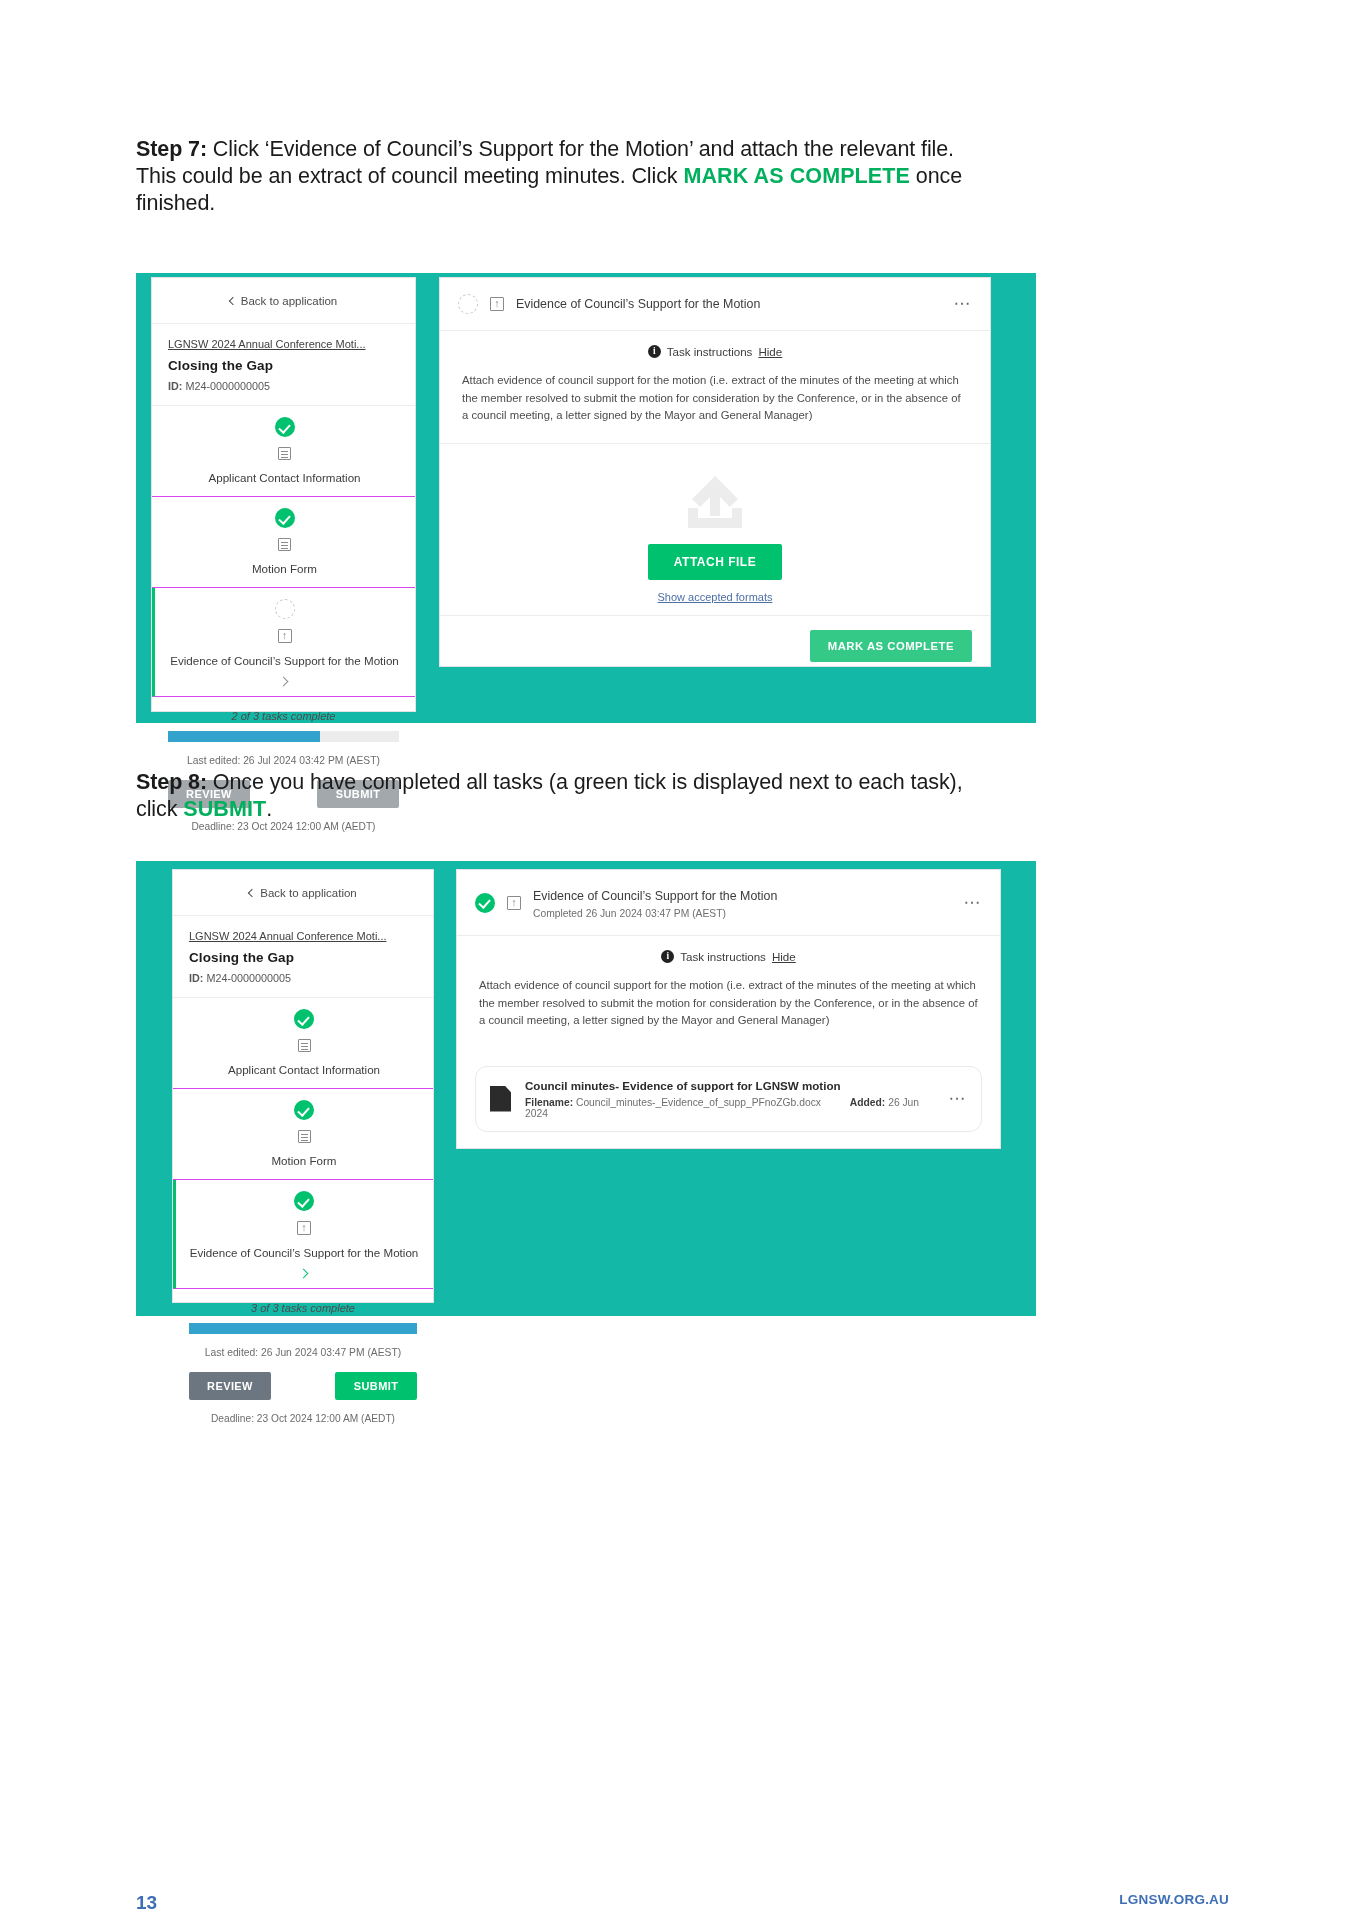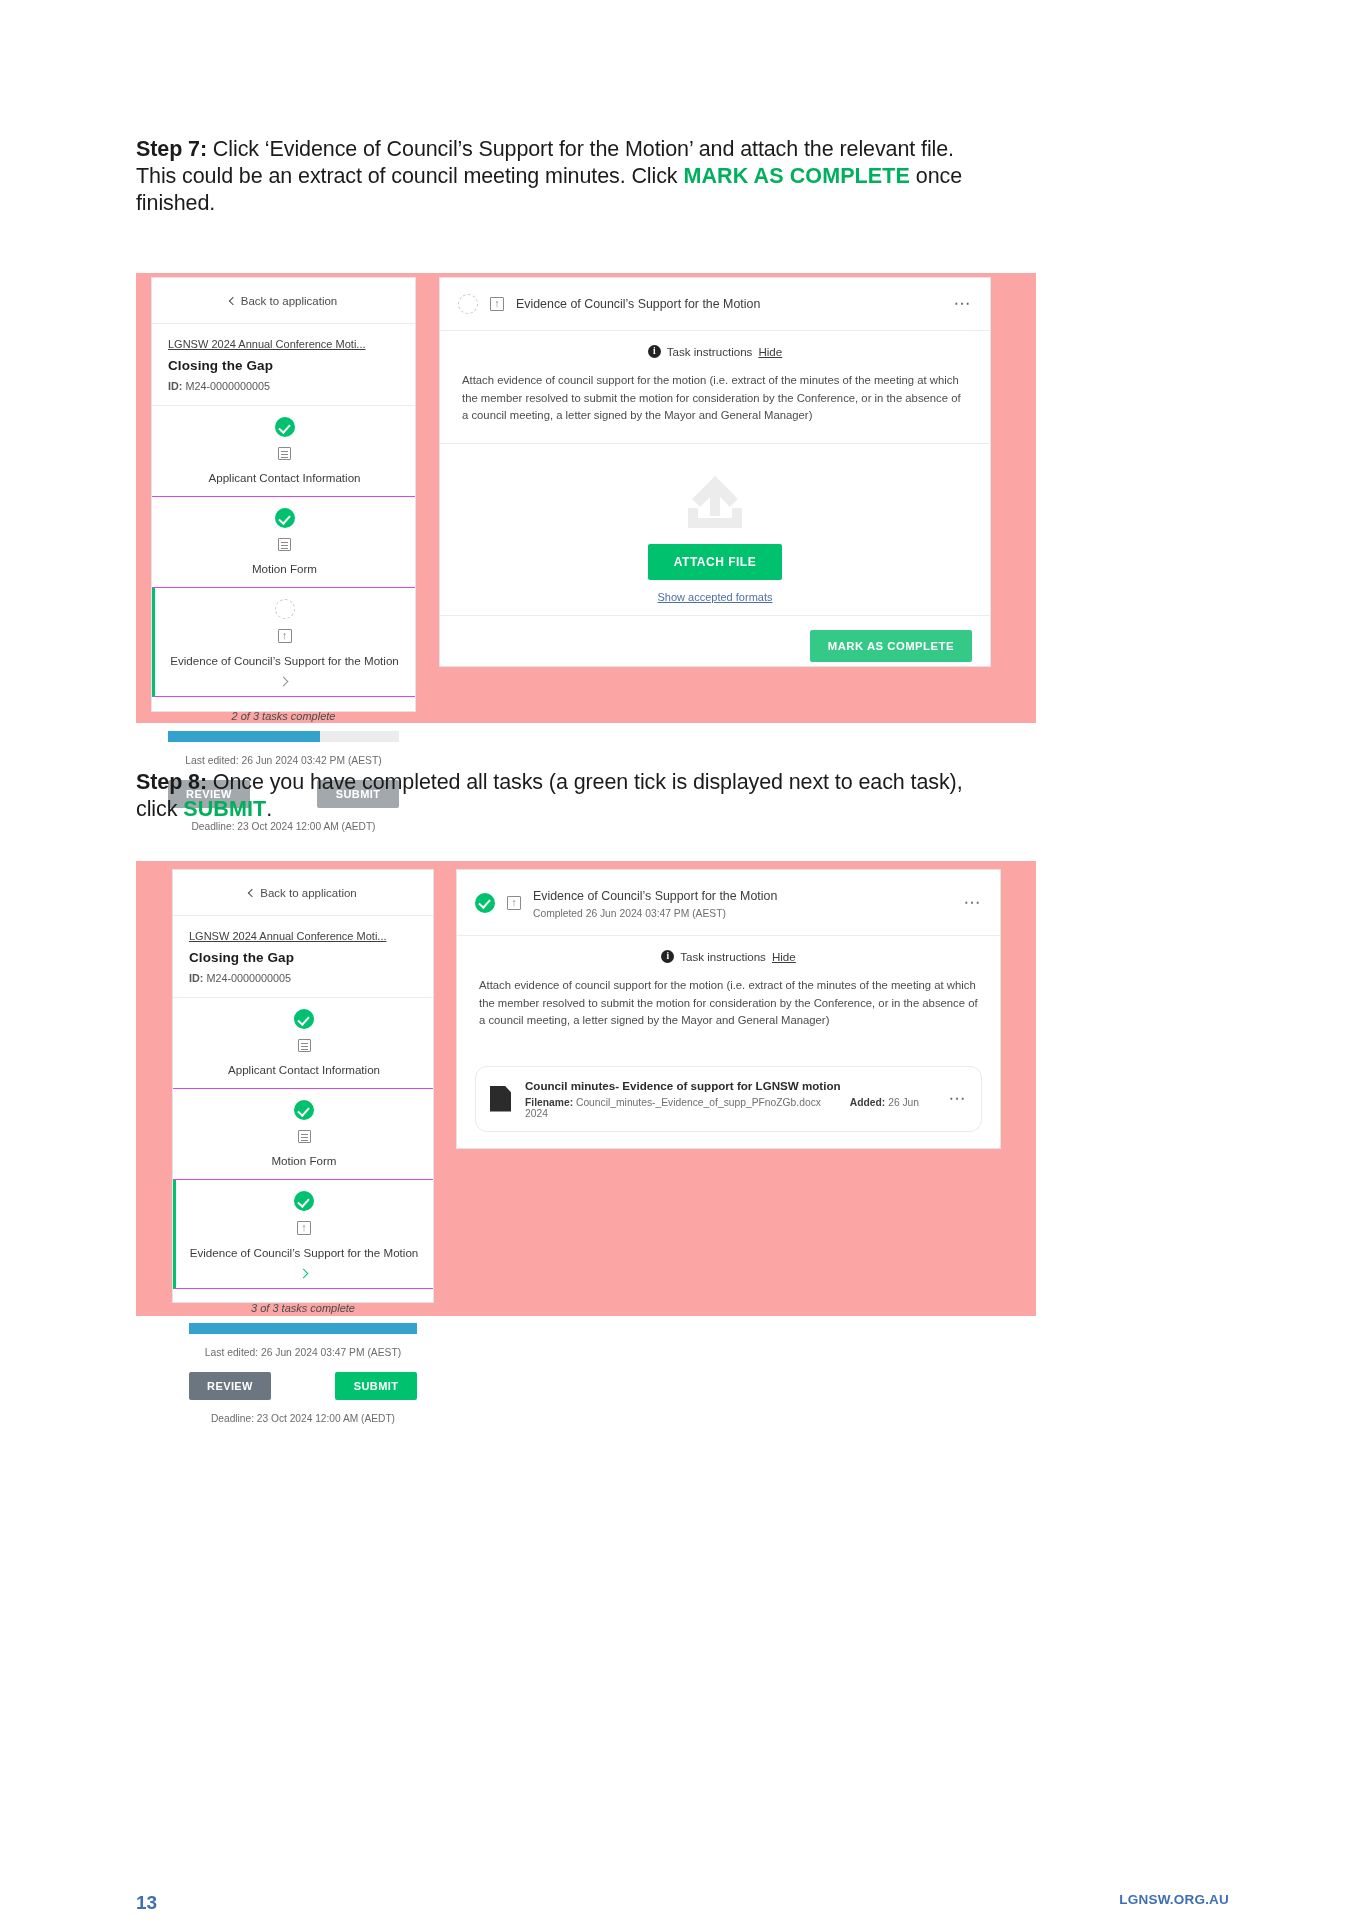--- a/index.html
+++ b/index.html
@@ -20,21 +20,21 @@
     color: #1b1b1b;
     font-family: "Liberation Sans", sans-serif;
     letter-spacing: -0.1px;
   }
   .step-text b { font-weight: 700; }
   .hl { color: #00b05c; font-weight: 700; letter-spacing: 0.1px; }
 
   
   .shot {
     position: absolute;
-    background: #fca5a5;
+    background: #14b8a6;
   }
   .shot-inner { position: relative; width: 100%; height: 100%; }
 
   
   .panel {
     position: absolute;
     background: #ffffff;
     border: 1px solid #e3e3e3;
   }
 
@@ -246,21 +246,21 @@
           <span class="up-ico"></span>
           <span class="task-label">Evidence of Council’s Support for the Motion</span>
           <span class="chev-right"></span>
         </div>
 
         <div class="progress-area">
           <div class="progress-label">2 of 3 tasks complete</div>
           <div class="bar-track">
             <div class="bar-fill" style="width:66%;"></div>
           </div>
-          <div class="edited">Last edited: 26 Jun 2024 03:42 PM (AEST)</div>
+          <div class="edited">Last edited: 26 Jul 2024 03:42 PM (AEST)</div>
         </div>
 
         <div class="btn-row">
           <span class="btn grey">REVIEW</span>
           <span class="btn grey">SUBMIT</span>
         </div>
         <div class="deadline">Deadline: 23 Oct 2024 12:00 AM (AEDT)</div>
       </div>
 
       <div class="panel" style="left:303px; top:4px; width:552px; height:390px;">

